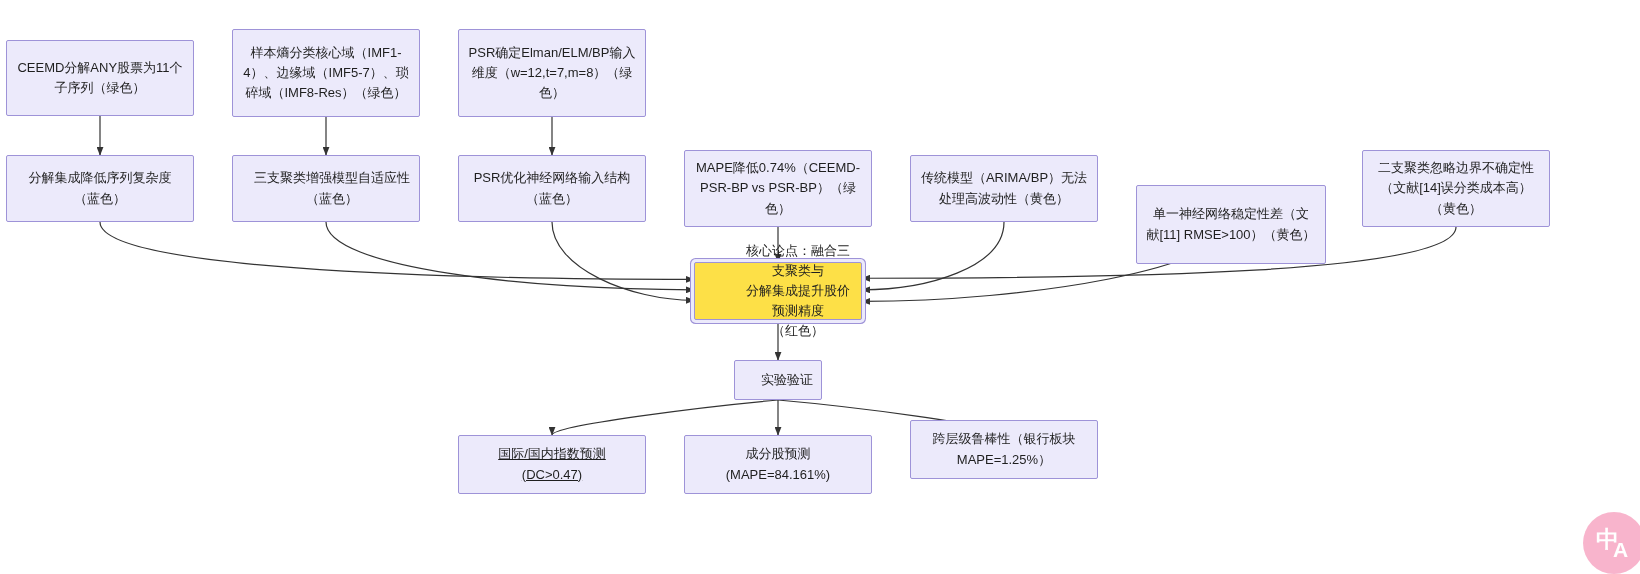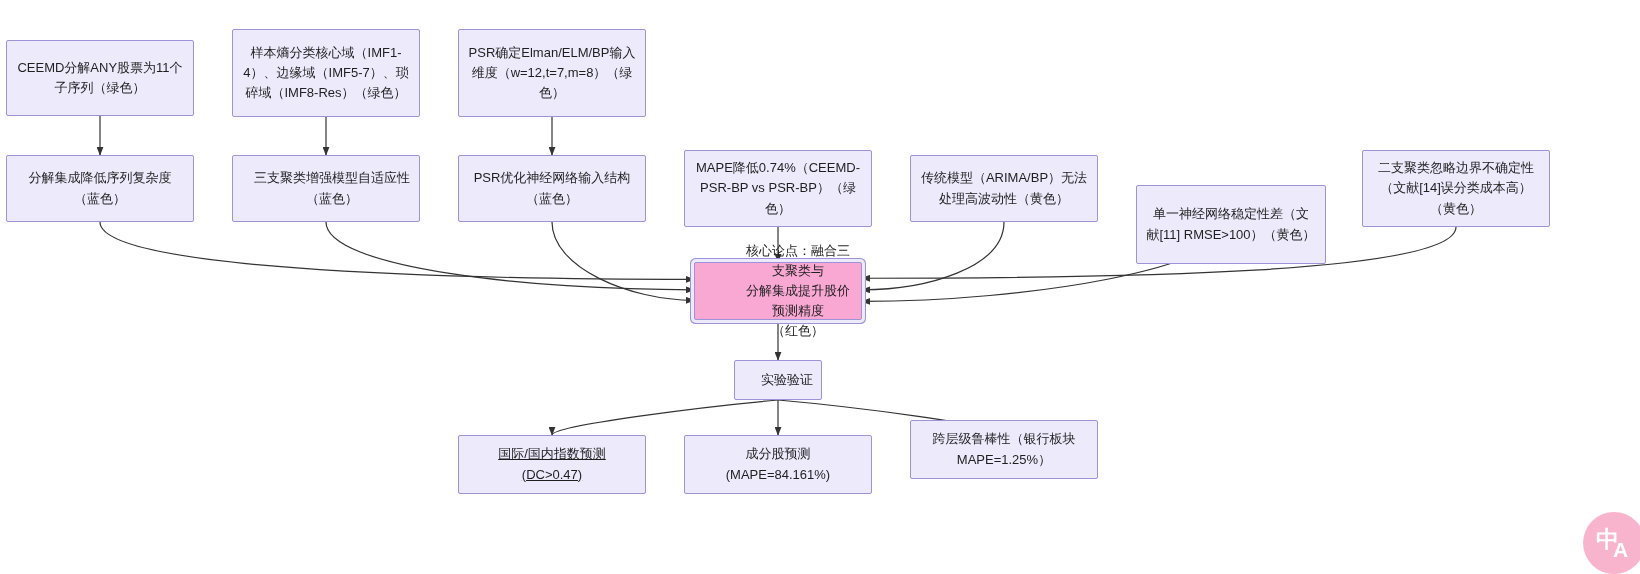--- a/index.html
+++ b/index.html
@@ -30,21 +30,21 @@
     display: flex;
     align-items: center;
     justify-content: center;
     text-align: center;
     color: #1f1f1f;
     font-size: 13px;
     line-height: 1.55;
     padding: 4px 8px;
   }
   .node-box.core {
-    background: #f9a8d4;
+    background: #fde047;
     border: 1px solid #9E93D8;
     box-shadow: 0 0 0 3px #ECEAFB, 0 0 0 4px #9E93D8;
     padding-left: 48px;
   }
   .node-label {
     display: block;
     white-space: pre-line;
   }
   #edges {
     position: absolute;

